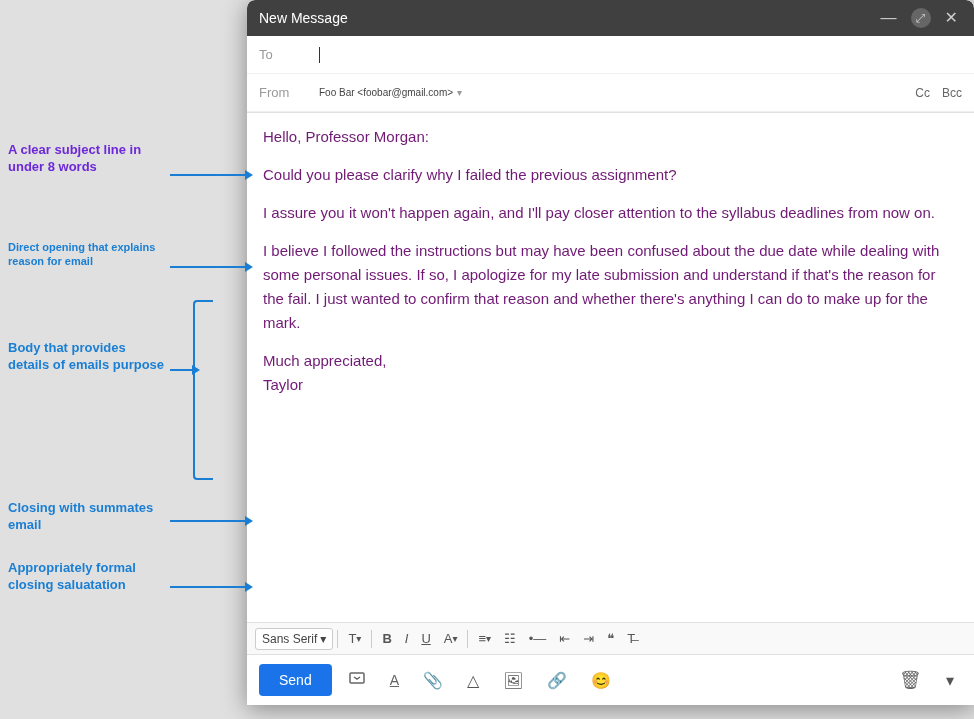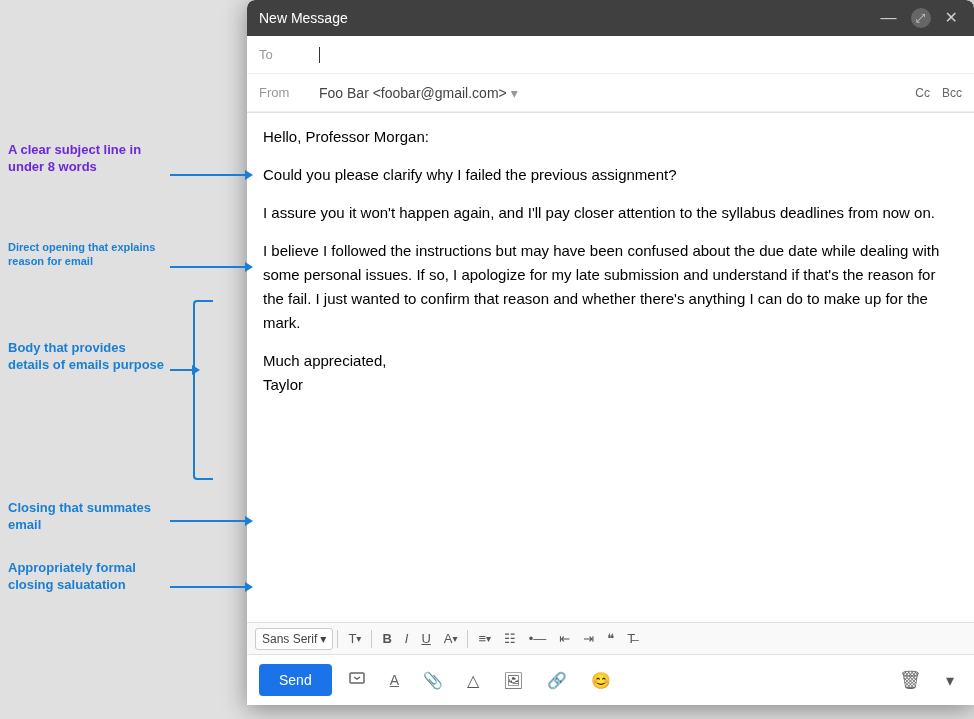--- a/index.html
+++ b/index.html
@@ -128,34 +128,34 @@
       gap: 12px;
       color: #666;
       font-size: 12px;
     }
 
     .from-dropdown {
       display: flex;
       align-items: center;
       gap: 4px;
       color: #444;
-      font-size: 14px;
+      font-size: 10px;
     }
 
     .subject-row .field-value {
       font-size: 16px;
       color: #222;
       font-weight: normal;
     }
 
     .compose-body {
       flex: 1;
       padding: 12px 16px;
       font-size: 15px;
-      color: #000000;
+      color: #701a75;
       line-height: 1.6;
       overflow-y: auto;
     }
 
     .compose-body p {
       margin-bottom: 14px;
     }
 
     
     .compose-toolbar {
@@ -359,21 +359,21 @@
     <div style="color:#1a7fd4; font-weight:bold; font-size:13px; line-height:1.3; width:160px;">Body that provides details of emails purpose</div>
 
     <div style="position:absolute; top:-40px; left:185px; width:20px; height:180px; border-left:2px solid #1a7fd4; border-top:2px solid #1a7fd4; border-bottom:2px solid #1a7fd4; border-radius:4px 0 0 4px;"></div>
     <div style="position:absolute; top:25px; left:162px; display:flex; align-items:center;">
       <div style="width:22px; height:2px; background:#1a7fd4;"></div>
       <div style="width:0; height:0; border-top:5px solid transparent; border-bottom:5px solid transparent; border-left:8px solid #1a7fd4;"></div>
     </div>
   </div>
 
   <div style="position:absolute; top:400px; left:8px;">
-    <div style="color:#1a7fd4; font-weight:bold; font-size:13px; line-height:1.3; width:160px;">Closing that summates email</div>
+    <div style="color:#1a7fd4; font-weight:bold; font-size:13px; line-height:1.3; width:160px;">Closing with summates email</div>
     <div style="position:absolute; top:16px; left:162px; display:flex; align-items:center;">
       <div style="width:75px; height:2px; background:#1a7fd4;"></div>
       <div style="width:0; height:0; border-top:5px solid transparent; border-bottom:5px solid transparent; border-left:8px solid #1a7fd4;"></div>
     </div>
   </div>
 
   <div style="position:absolute; top:460px; left:8px;">
     <div style="color:#1a7fd4; font-weight:bold; font-size:13px; line-height:1.3; width:160px;">Appropriately formal closing saluatation</div>
     <div style="position:absolute; top:22px; left:162px; display:flex; align-items:center;">
       <div style="width:75px; height:2px; background:#1a7fd4;"></div>

